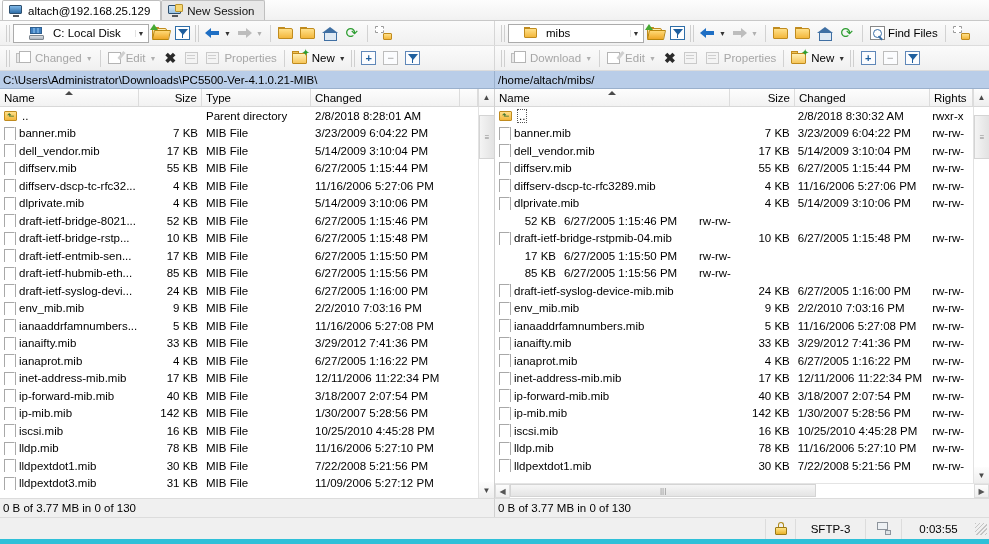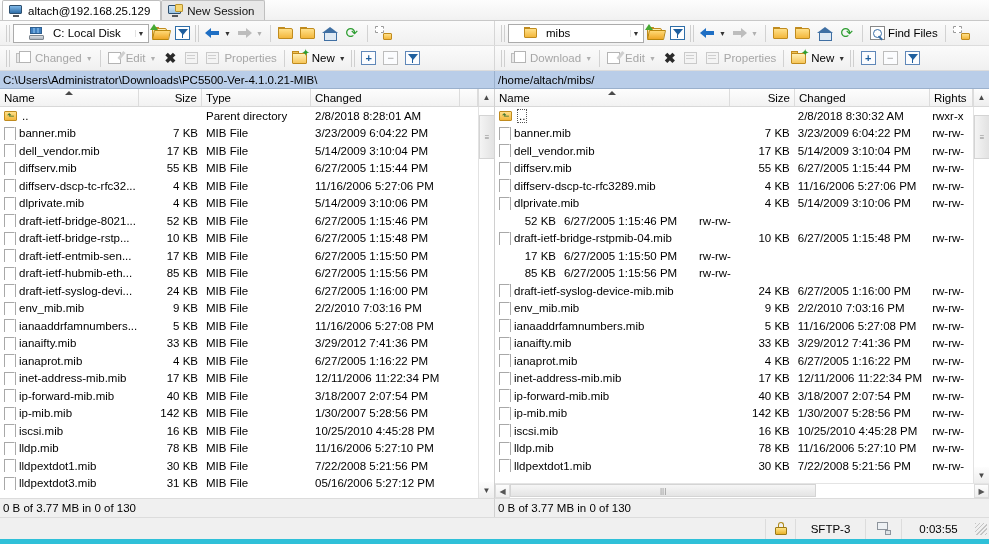--- a/index.html
+++ b/index.html
@@ -915,21 +915,21 @@
                 <span class="fileicon"></span>
                 <span class="">lldpextdot3.mib</span>
               </div>
               <div class="c num" style="width:63px">
                 <span>31 KB</span>
               </div>
               <div class="c" style="width:109px">
                 <span>MIB File</span>
               </div>
               <div class="c" style="width:160px">
-                <span>05/16/2006  5:27:12 PM</span>
+                <span>11/09/2006  5:27:12 PM</span>
               </div>
             </div>
           </div>
         <div class="vsb">
           <div class="track">
             <div class="thumb">≡</div>
           </div>
           <div class="btn">▼</div>
         </div>
       </div>

